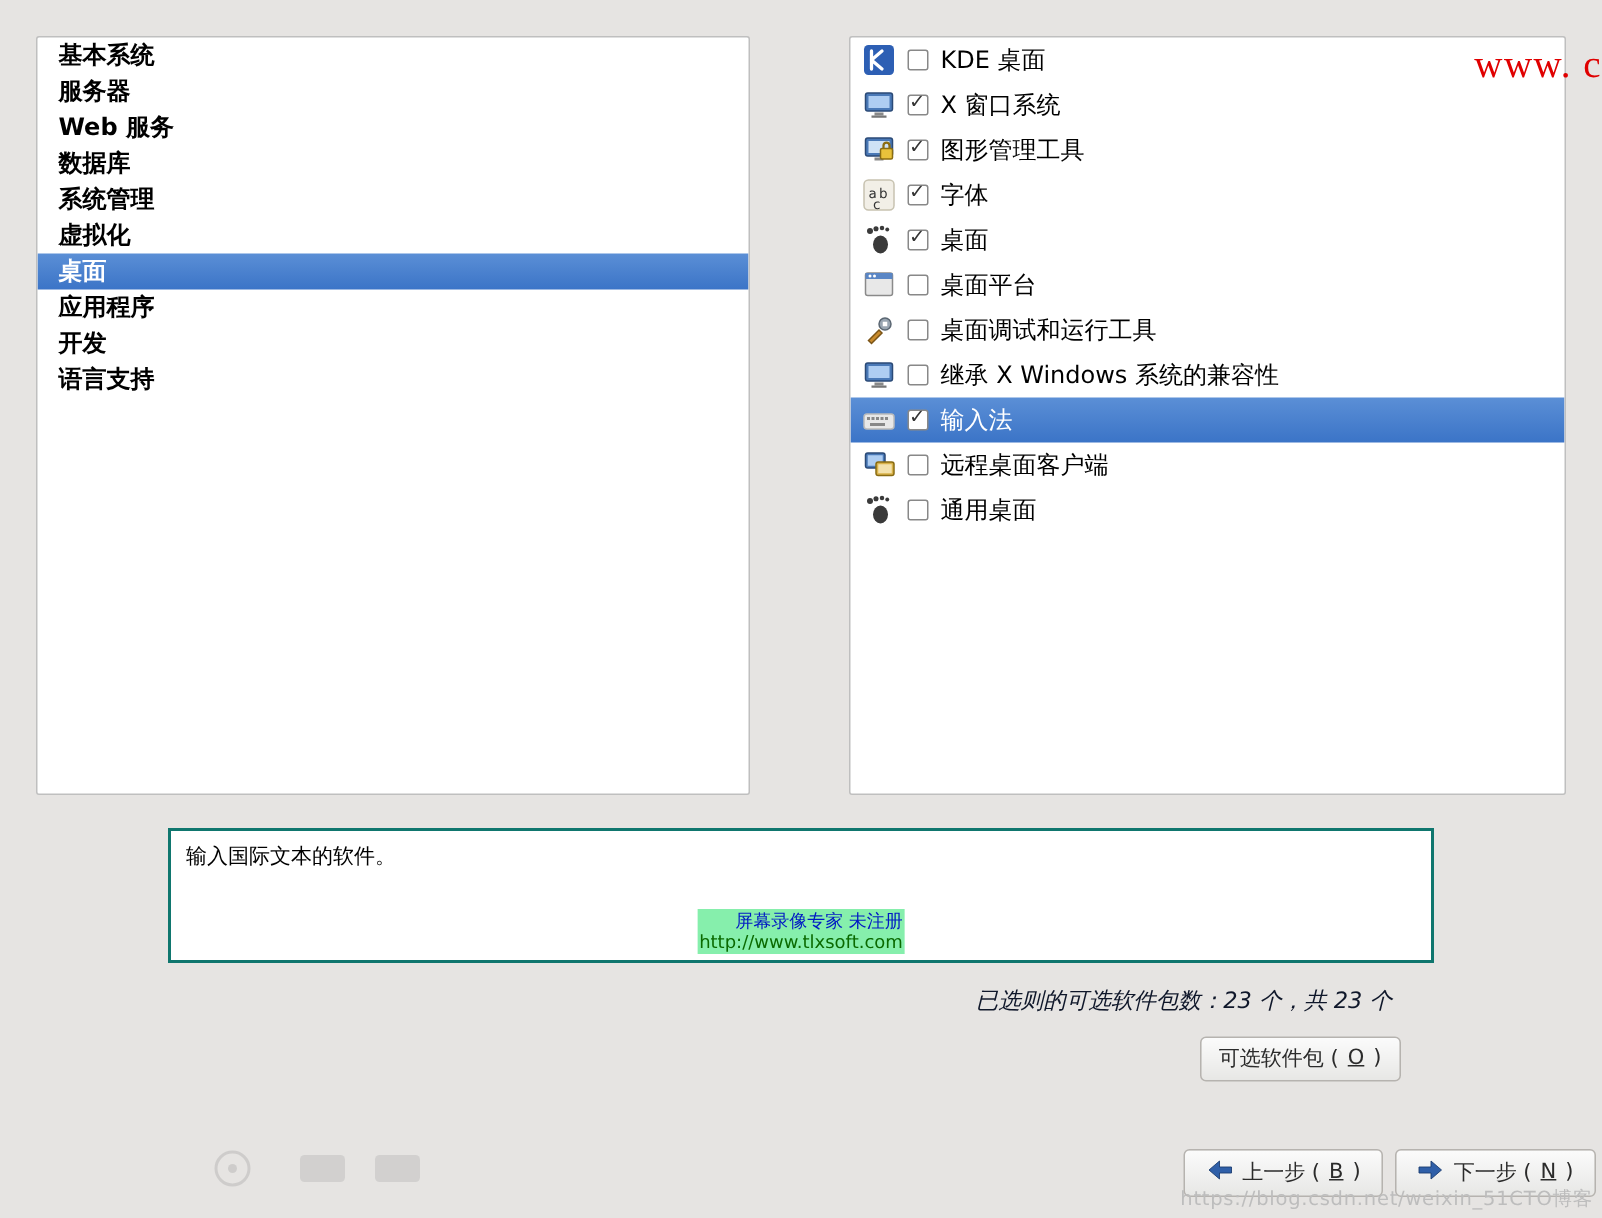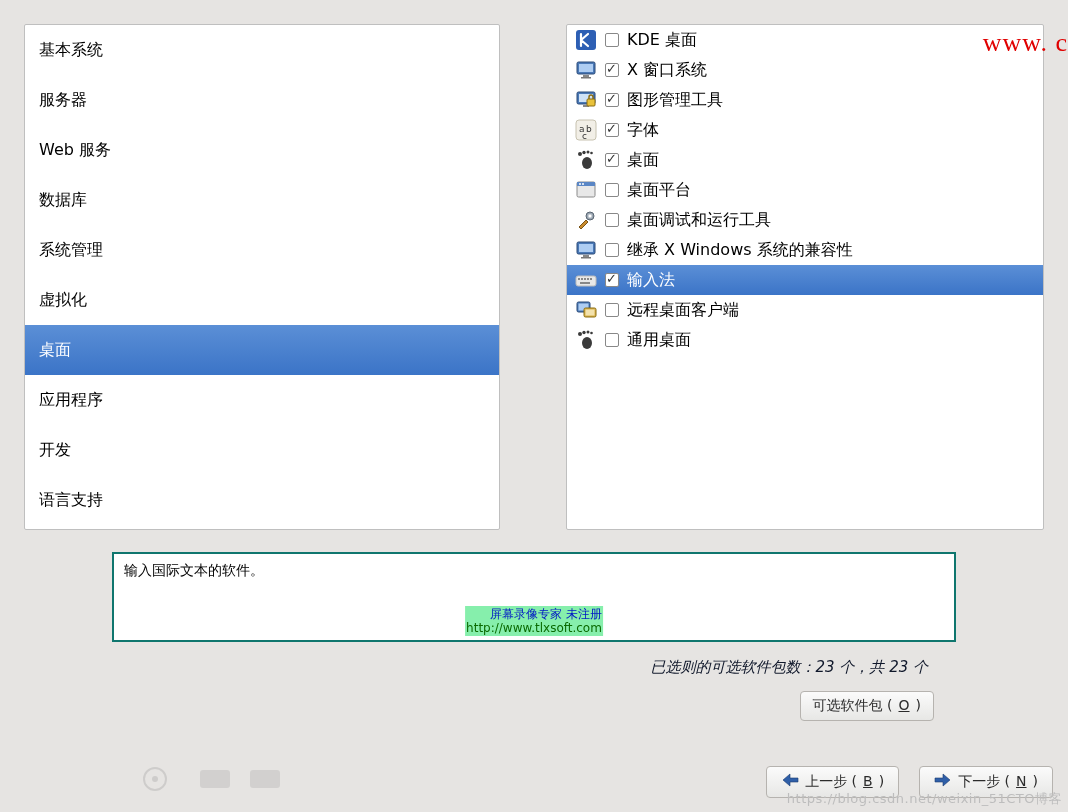--- a/index.html
+++ b/index.html
@@ -5,42 +5,42 @@
 * { margin:0; padding:0; box-sizing:border-box; font-family:"DejaVu Sans","Liberation Sans",sans-serif; }
 body { width:1068px; height:812px; background:#e6e4e2; position:relative; overflow:hidden; }
 .watermark-url { position:absolute; right:0; top:28px; color:#e00000; font-family:Georgia,serif; font-size:26px; letter-spacing:1px; }
 
 .panels { display:flex; gap:24px; padding:24px 24px 0 24px; height:530px; }
 .panel { background:#fff; border:1px solid #bfbfbf; border-radius:2px; flex:1; overflow:hidden; box-shadow:0 1px 0 #fff inset; }
 .panel-left { flex:0 0 476px; }
 .panel-right { flex:1;margin-left:42px; }
 
 .cat-list, .pkg-list { list-style:none; font-size:16px; }
-.cat-item { padding:15px 14px; cursor:default; line-height:20px; }
+.cat-item { padding:2px 14px; cursor:default; line-height:20px;font-weight:bold; }
 .cat-item.selected { background:linear-gradient(#5b8fd6,#3b74c7); color:#fff; }
 
 .pkg-item { display:flex; align-items:center; gap:8px; padding:4px 8px; line-height:22px; }
 .pkg-item.selected { background:linear-gradient(#5b8fd6,#3b74c7); color:#fff; }
 .pkg-icon { width:22px; height:22px; display:flex; align-items:center; justify-content:center; flex:0 0 22px; }
 .pkg-icon svg { width:22px; height:22px; }
 .pkg-cb { width:14px; height:14px; appearance:none; border:1px solid #888; background:#fff; border-radius:2px; position:relative; flex:0 0 14px; }
 .pkg-cb:checked::after { content:'✓'; position:absolute; top:-3px; left:0; font-size:13px; color:#333; }
 .pkg-item.selected .pkg-cb:checked::after { color:#333; }
 .pkg-label { flex:1; font-size:16px; }
 
 .desc-box { margin:22px 112px 0 112px; background:#fff; border:2px solid #0f766e; min-height:90px; padding:8px 10px; font-size:14px; position:relative; }
 .overlay-banner { position:absolute; left:50%; transform:translateX(-50%); bottom:4px; background:#86efac; color:#0018c4; font-size:12px; line-height:14px; font-family:"SimSun","NSimSun",serif; padding:1px 1px; text-align:right; }
 .overlay-banner .l2 { color:#0a6a00; }
 
 .count-line { text-align:right; margin:16px 140px 0 0; font-size:15px; font-style:italic; color:#0f172a; }
 .btn-bar { text-align:right; margin:14px 134px 0 0; }
 .btn { display:inline-flex; gap:6px; background:linear-gradient(#fbfbfb,#e7e7e5); border:1px solid #b6b3af; border-radius:4px; padding:5px 12px; font-size:14px; color:#2b2b2b; cursor:pointer; }
 .uline { text-decoration:underline; }
 
-.nav-bar { position:absolute; bottom:14px; right:15px; display:flex; gap:20px; }
+.nav-bar { position:absolute; bottom:14px; right:4px; display:flex; gap:8px; }
 .nav-bar .btn { padding:6px 14px; }
 .arrow { width:18px; height:14px; }
 
 .ghost-bar { position:absolute; left:130px; bottom:18px; width:200px; height:30px; opacity:.25; }
 .ghost-bar svg { width:100%; height:100%; }
 
 .blog-wm { position:absolute; right:6px; bottom:4px; font-size:13px; color:#bdbdbd; letter-spacing:.5px; }
 </style>
 </head>
 <body>

